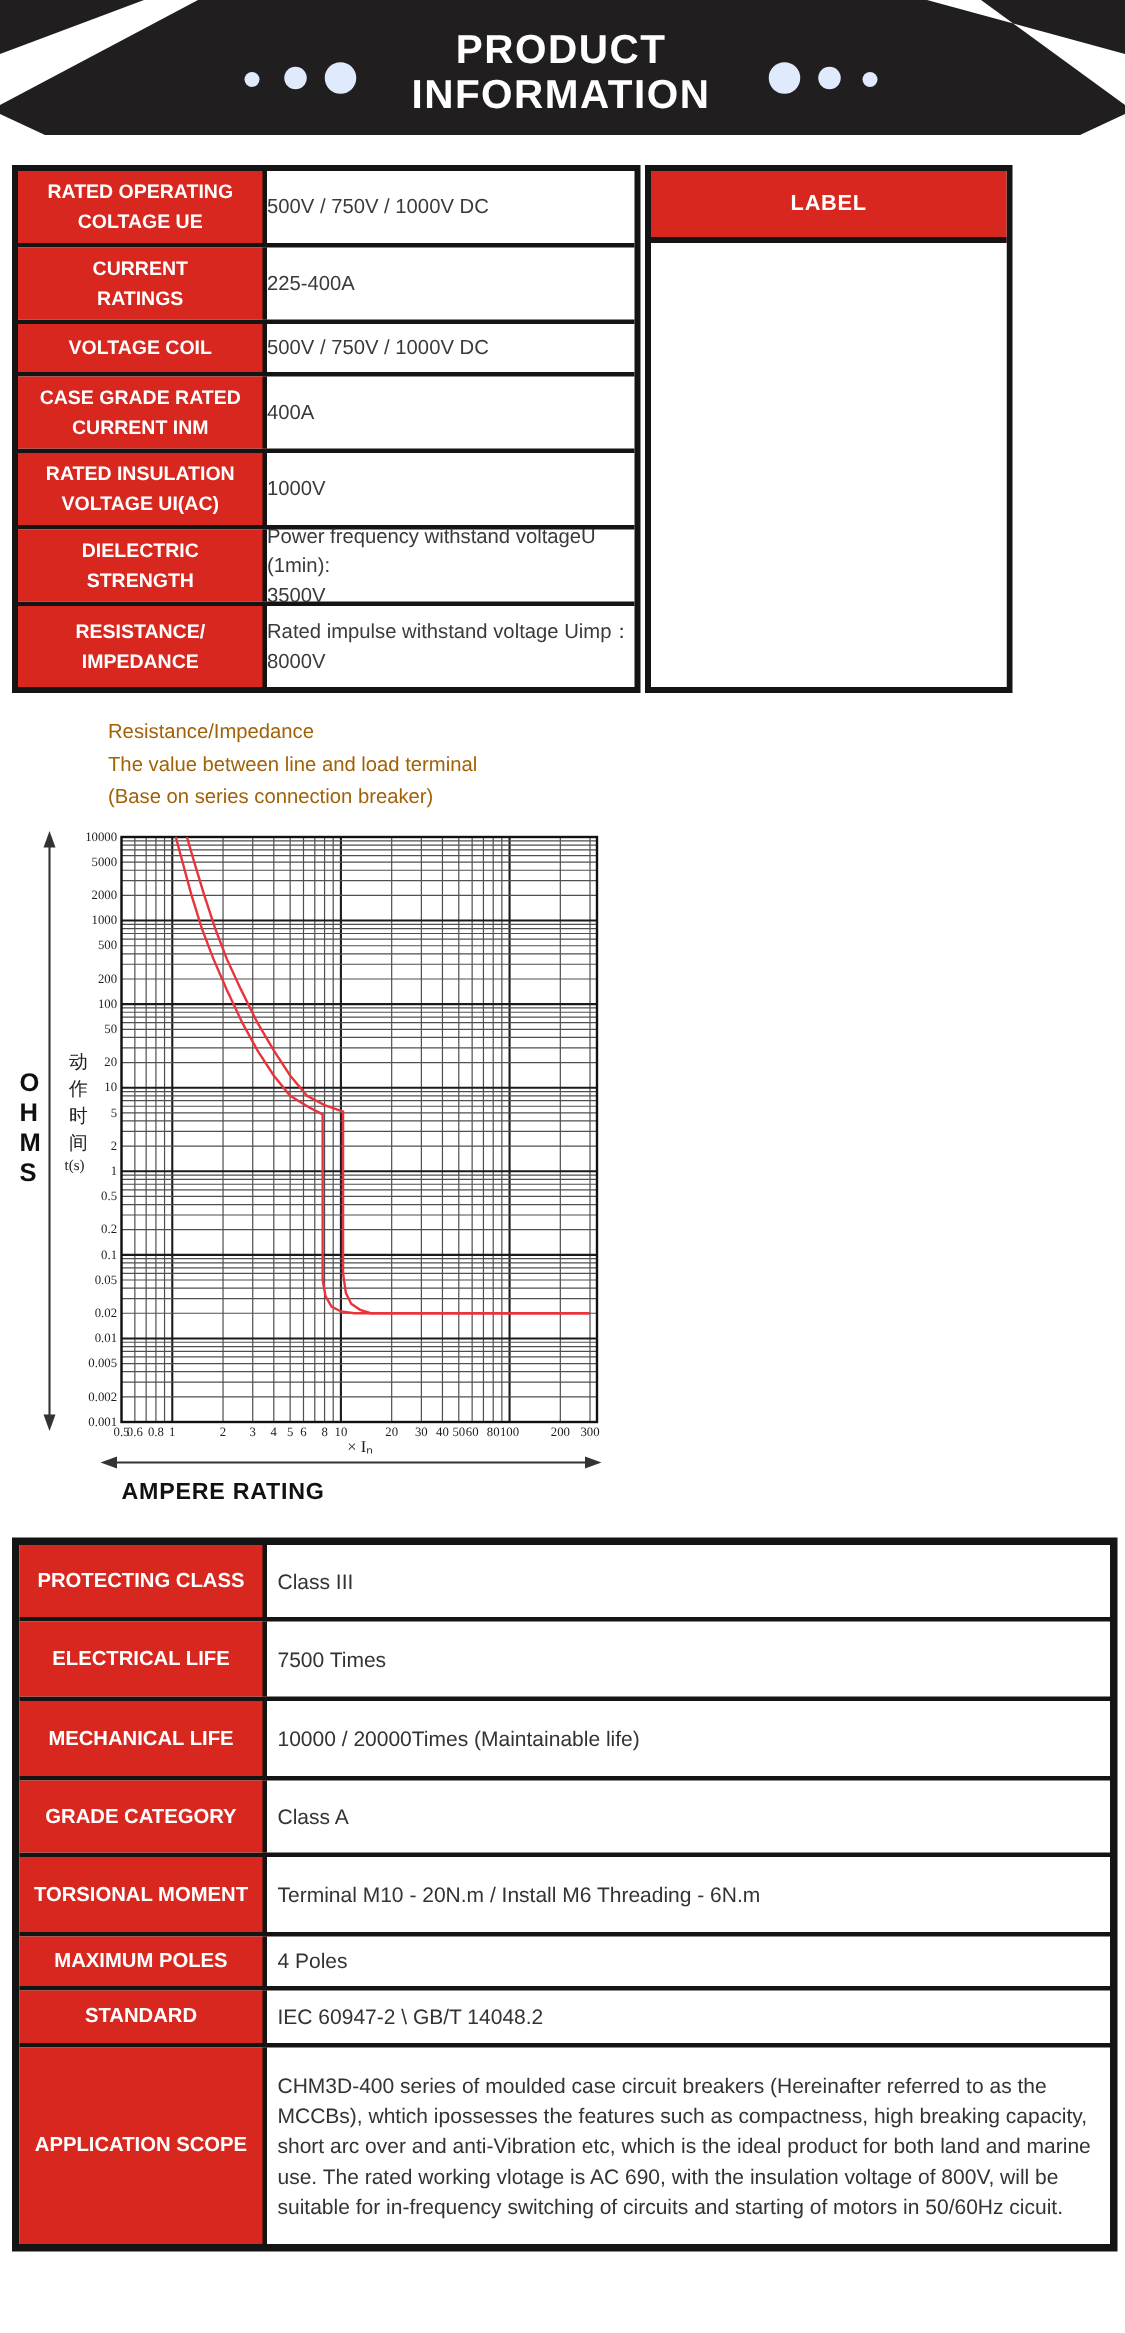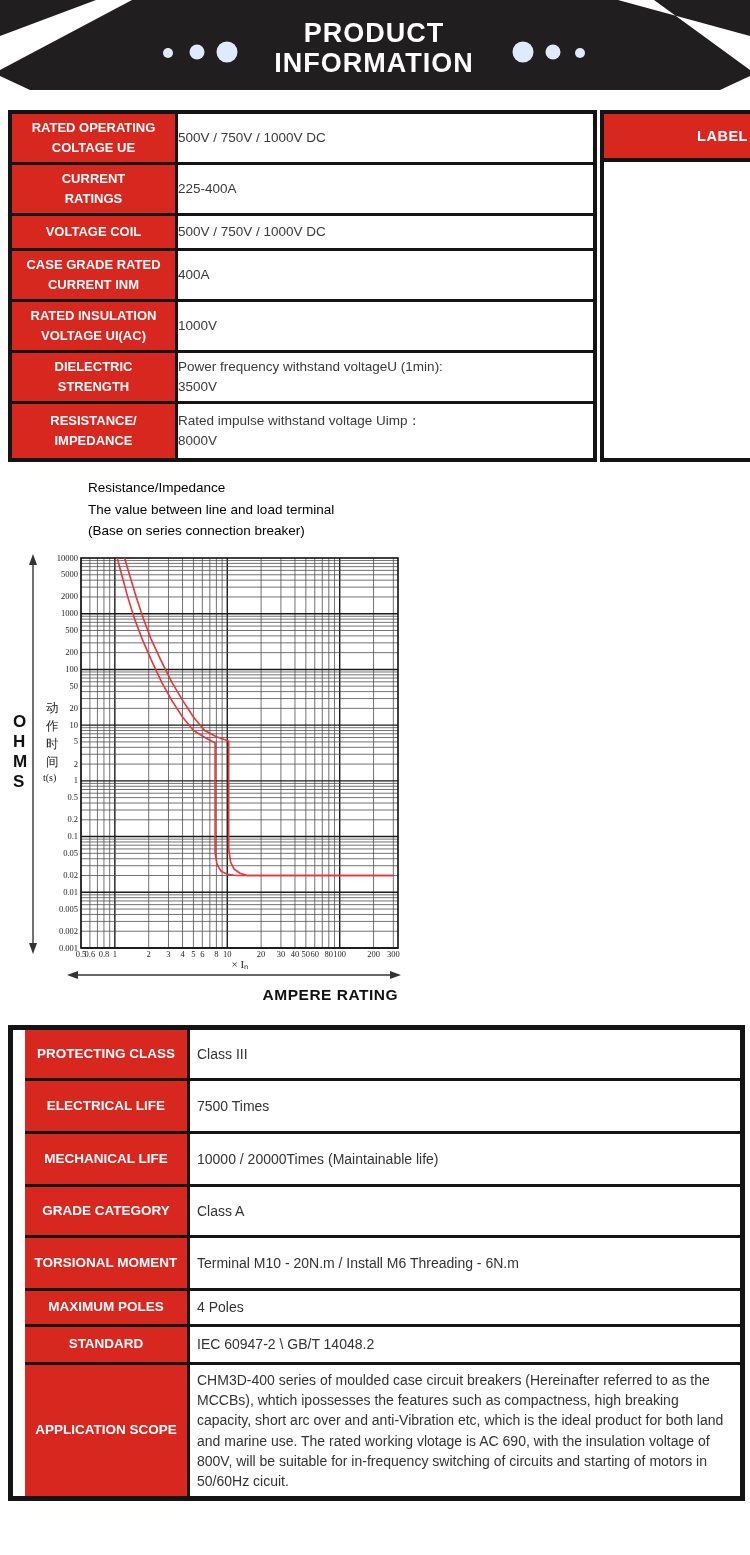--- a/index.html
+++ b/index.html
@@ -12,21 +12,21 @@
     overflow: hidden;
   }
   :root { --accent:#d7271f; --ink:#141414; }
 
   
   .banner { position:absolute; left:0; top:0; }
   .banner-title { font-family:"Liberation Sans",sans-serif; font-weight:bold; font-size:27px; fill:#ffffff; letter-spacing:1px; }
 
   
   .table1 { position:absolute; left:8px; top:110px; display:flex; gap:3px; }
-  .t1-left  { width:589px; border:4px solid var(--ink); background:#fff; }
+  .t1-left  { width:419px; border:4px solid var(--ink); background:#fff; }
   .spec-row { display:flex; border-bottom:3px solid var(--ink); }
   .spec-row:last-child { border-bottom:none; }
   .t-label {
     background:var(--accent); color:#fff; font-weight:bold; font-size:13px;
     display:flex; align-items:center; justify-content:center; text-align:center;
     line-height:1.55; white-space:pre-line; flex:none;
   }
   .t-value {
     flex:1; display:flex; align-items:center;
     font-size:13.5px; color:#3a3a3a; white-space:pre-line; line-height:1.45;
@@ -42,50 +42,50 @@
   .t1-left .spec-row:nth-child(7){height:54px}
 
   .t1-right { width:245px; height:352px; border:4px solid var(--ink); display:flex; flex-direction:column; background:#fff; }
   .t1-label-head {
     height:48px; background:var(--accent); border-bottom:4px solid var(--ink);
     color:#fff; font-weight:bold; font-size:14.5px; letter-spacing:0.5px;
     display:flex; align-items:center; justify-content:center;
   }
   .t1-label-body { flex:1; background:#fff; }
 
-  .table2 { position:absolute; left:8px; top:1025px; width:737px; border:5px solid var(--ink); background:#fff;padding-left:12px; }
+  .table2 { position:absolute; left:8px; top:1025px; width:737px; border:5px solid var(--ink); background:#fff; }
   .table2 .t-label { width:165px; border-right:3px solid var(--ink); font-size:13.5px; }
   .table2 .t-value { padding-left:7px; padding-right:10px; font-size:14px; color:#333; }
   .table2 .spec-row:nth-child(1){height:51px}
   .table2 .spec-row:nth-child(2){height:53px}
   .table2 .spec-row:nth-child(3){height:53px}
   .table2 .spec-row:nth-child(4){height:51px}
   .table2 .spec-row:nth-child(5){height:53px}
   .table2 .spec-row:nth-child(6){height:36px}
   .table2 .spec-row:nth-child(7){height:38px}
   .table2 .spec-row:nth-child(8){height:131px}
   .table2 .spec-row:nth-child(8) .t-value { line-height:1.45; }
 
   
-  .chart-title-block { position:absolute; left:88px; top:477px; font-size:13.5px; color:#000000; line-height:21.5px; }
+  .chart-title-block { position:absolute; left:72px; top:477px; font-size:13.5px; color:#a16207; line-height:21.5px; }
   .chart-svg { position:absolute; left:0; top:545px; }
   .tick { font-family:"Liberation Serif",serif; font-size:8.5px; fill:#1e1e1e; }
   .x-unit { font-family:"Liberation Serif",serif; font-size:11px; fill:#1e1e1e; }
   .ohms {
     position:absolute; left:13px; top:712px; width:17px;
     font-weight:bold; font-size:17px; line-height:20px; color:#101010;
     word-break:break-all;
   }
   .cn-label {
     position:absolute; left:46px; top:699px; width:15px;
     font-size:12.5px; line-height:18px; color:#222; word-break:break-all;
   }
   .ts-label { position:absolute; left:43px; top:772px; font-size:10px; font-family:"Liberation Serif",serif; color:#222; }
   .ampere {
-    position:absolute; left:81px; top:986px; width:317px; text-align:right;
+    position:absolute; left:81px; top:986px; width:317px; text-align:left;
     font-weight:bold; font-size:15.5px; letter-spacing:0.5px; color:#111;
   }
 </style>
 </head>
 <body>
 
 <svg class="banner" width="750" height="90">
   <rect x="0" y="0" width="750" height="90" fill="#211e1f"></rect>
   <polygon points="96,0 132,0 0,70 0,36" fill="#ffffff"></polygon>
   <polygon points="0,76 0,90 30,90" fill="#ffffff"></polygon>

